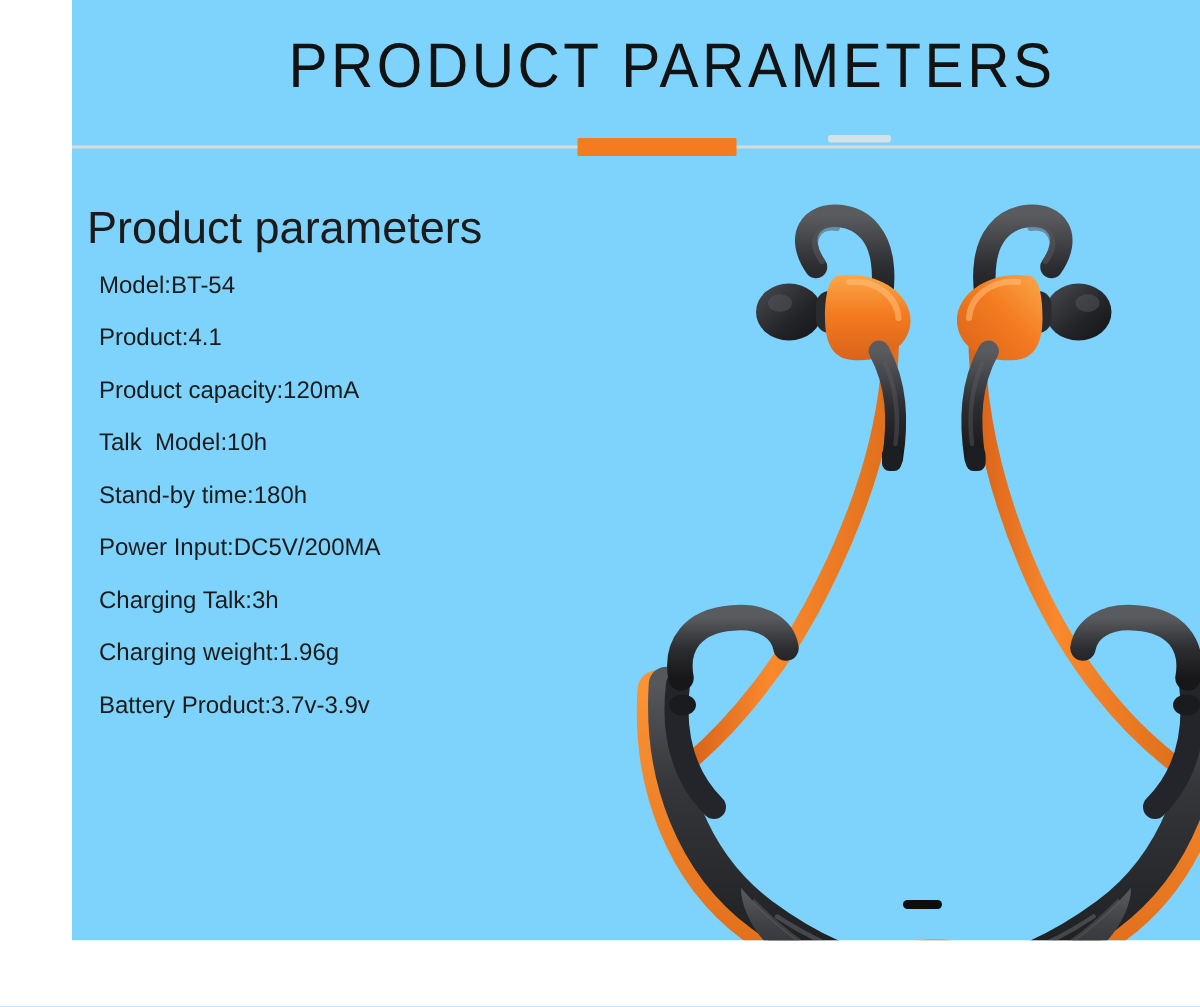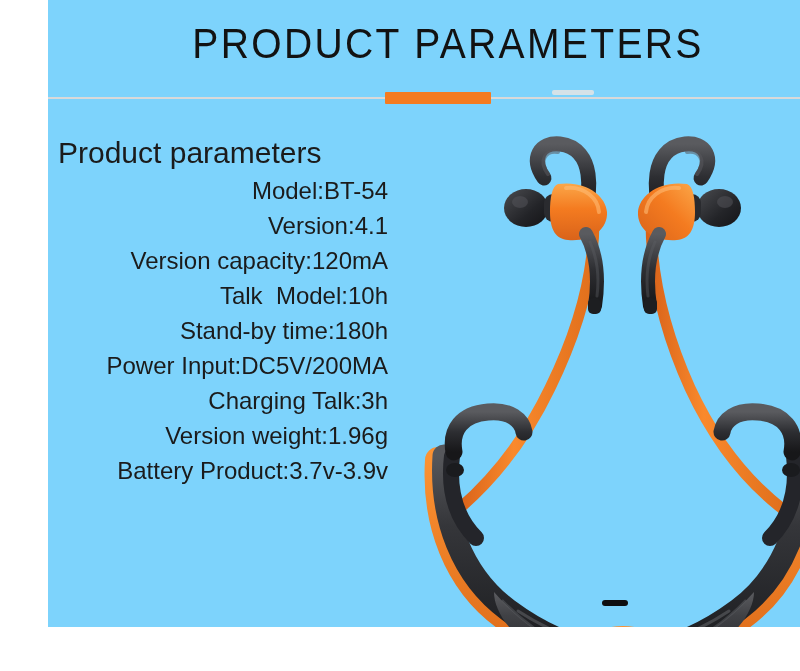--- a/index.html
+++ b/index.html
@@ -75,27 +75,26 @@
   }
   .spec-heading {
     font-size: 30px;
     line-height: 40px;
     color: #1b1b1b;
     padding-left: 10px;
     font-weight: 400;
     white-space: nowrap;
   }
   .spec-row {
-    font-size: 24px;
+    font-size: 16px;
     line-height: 35px;
     color: #1b1b1b;
     padding-left: 18px;
     white-space: pre;
     font-weight: 400;
-    text-align: right;
   }
 
   
   .product-photo {
     position: absolute;
     top: 130px;
     left: 350px;
     width: 450px;
     height: 541px;
   }
@@ -109,27 +108,27 @@
   <div class="header-title">PRODUCT PARAMETERS</div>
 
   <div class="divider-line"></div>
   <div class="divider-smudge"></div>
   <div class="accent-bar"></div>
 
   <div class="spec-block">
     <div class="spec-heading">Product parameters</div>
 
     <div class="spec-row">Model:BT-54</div>
-    <div class="spec-row">Version:4.1</div>
-    <div class="spec-row">Version capacity:120mA</div>
+    <div class="spec-row">Product:4.1</div>
+    <div class="spec-row">Product capacity:120mA</div>
     <div class="spec-row">Talk  Model:10h</div>
     <div class="spec-row">Stand-by time:180h</div>
     <div class="spec-row">Power Input:DC5V/200MA</div>
     <div class="spec-row">Charging Talk:3h</div>
-    <div class="spec-row">Version weight:1.96g</div>
+    <div class="spec-row">Charging weight:1.96g</div>
     <div class="spec-row">Battery Product:3.7v-3.9v</div>
   </div>
 
   <div class="product-photo">
     <svg viewBox="0 0 450 541" width="450" height="541" xmlns="http://www.w3.org/2000/svg">
       <defs>
         <linearGradient id="budOrange" x1="0" y1="0" x2="0" y2="1">
           <stop offset="0%" stop-color="#fba749"></stop>
           <stop offset="45%" stop-color="#f47b20"></stop>
           <stop offset="100%" stop-color="#d9631a"></stop>

